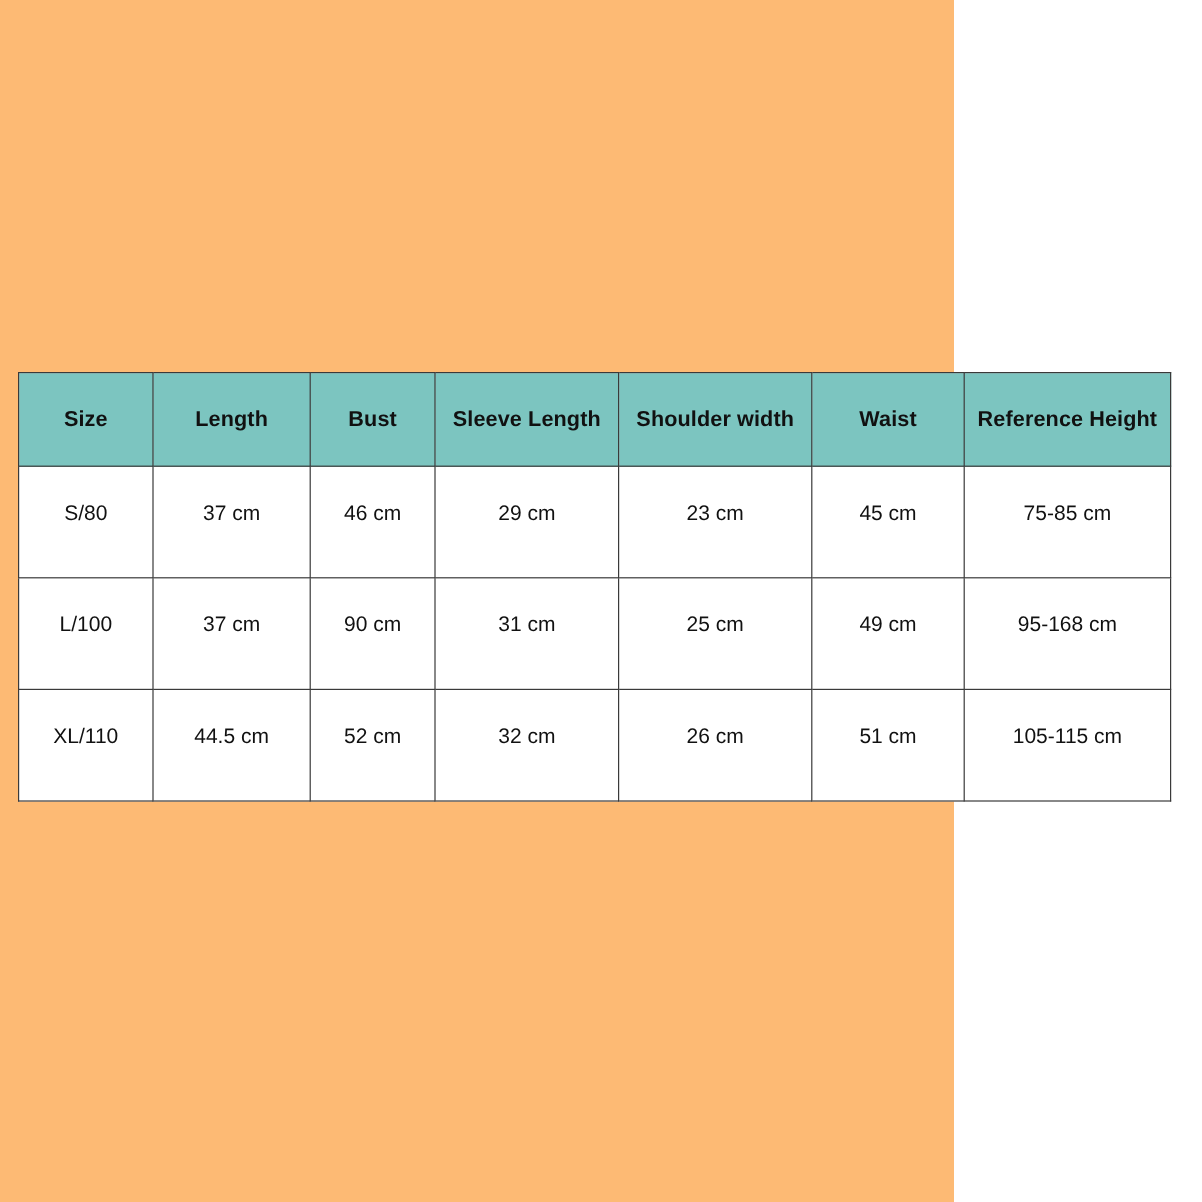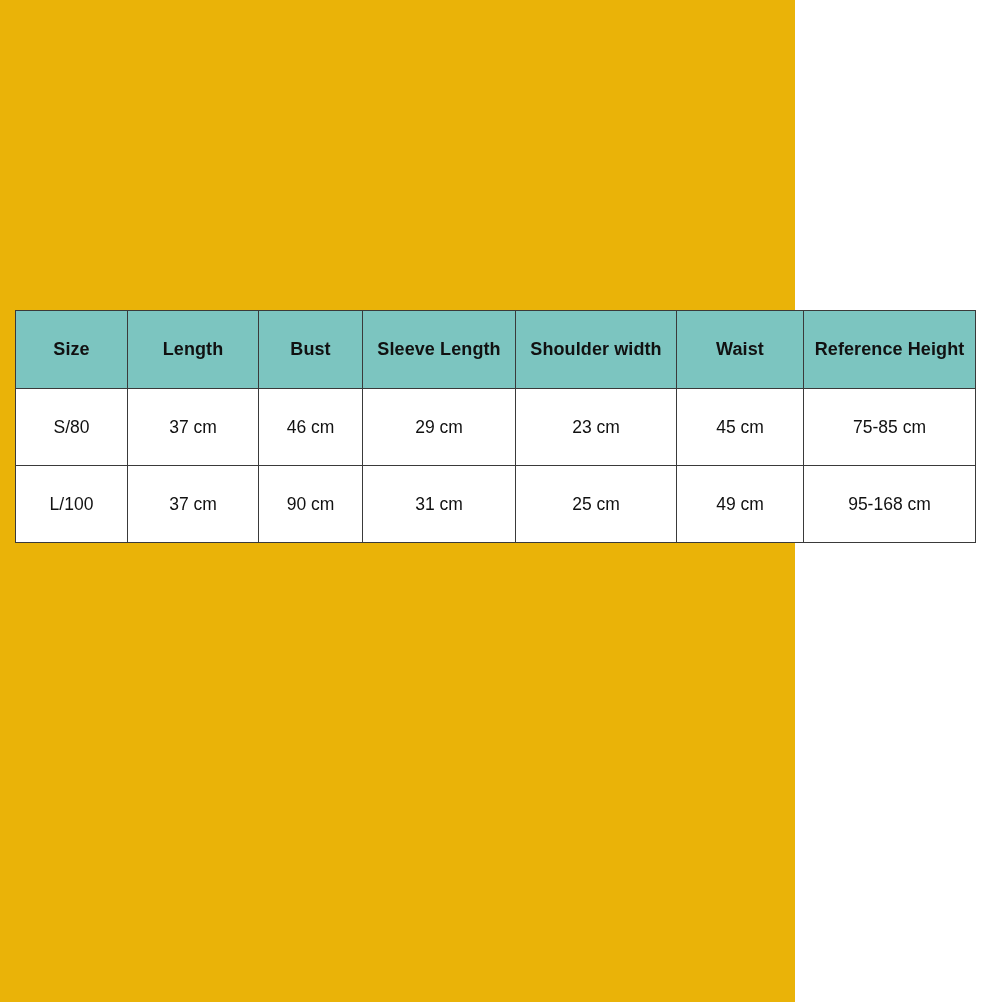--- a/index.html
+++ b/index.html
@@ -12,21 +12,21 @@
     height: 1002px;
     background: #ffffff;
     font-family: "Liberation Sans", sans-serif;
     overflow: hidden;
   }
 
   #page {
     position: relative;
     width: 795px;
     height: 1002px;
-    background: #eab308;
+    background: #fdba74;
   }
 
   
   #size-table-wrap {
     position: absolute;
     left: 15px;
     top: 310px;
     width: 960px;
   }
 
@@ -54,20 +54,21 @@
     font-size: 18px;
     letter-spacing: 0.1px;
     vertical-align: middle;
   }
 
   
   table.size-table tbody td {
     height: 76px;
     font-weight: normal;
     vertical-align: middle;
+    padding-bottom: 16px;
   }
 
   
   col.c-size      { width: 112px; }
   col.c-length    { width: 131px; }
   col.c-bust      { width: 104px; }
   col.c-sleeve    { width: 153px; }
   col.c-shoulder  { width: 161px; }
   col.c-waist     { width: 127px; }
   col.c-refheight { width: 172px; }
@@ -113,17 +114,26 @@
         </tr>
         <tr>
           <td>L/100</td>
           <td>37 cm</td>
           <td>90 cm</td>
           <td>31 cm</td>
           <td>25 cm</td>
           <td>49 cm</td>
           <td>95-168 cm</td>
         </tr>
+        <tr>
+          <td>XL/110</td>
+          <td>44.5 cm</td>
+          <td>52 cm</td>
+          <td>32 cm</td>
+          <td>26 cm</td>
+          <td>51 cm</td>
+          <td>105-115 cm</td>
+        </tr>
       </tbody>
     </table>
   </div>
 
 </div>
 
 </body></html>

